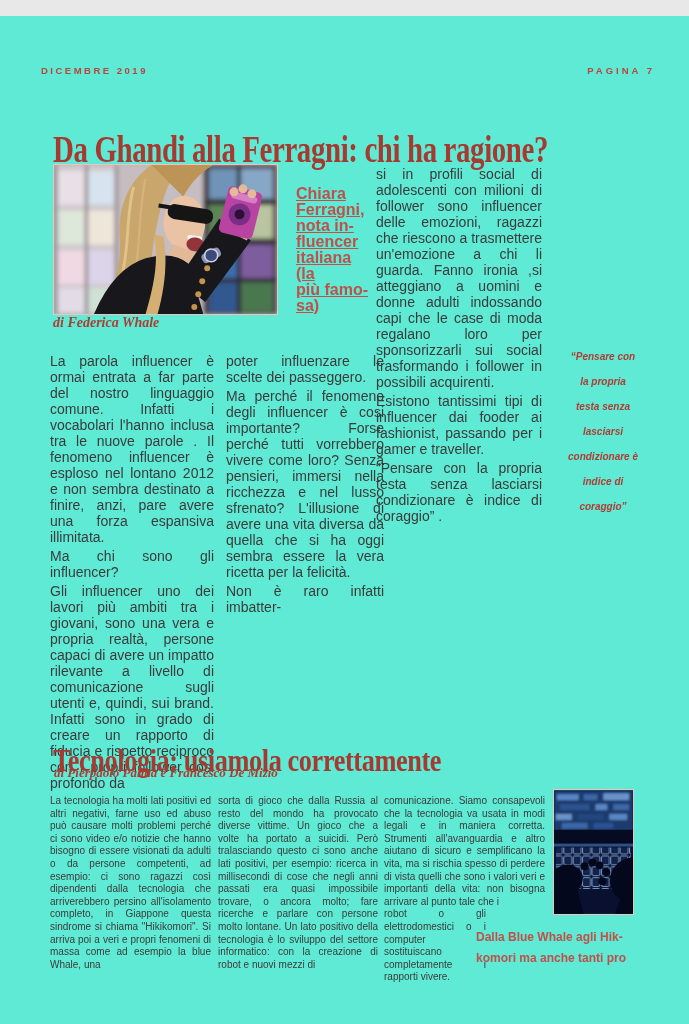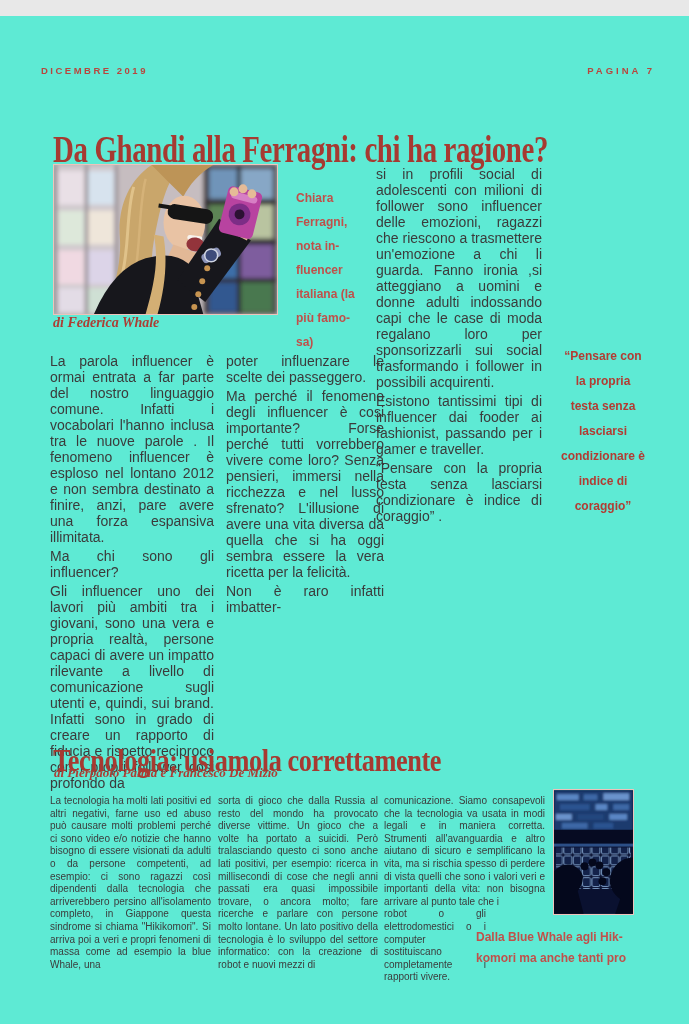--- a/index.html
+++ b/index.html
@@ -16,35 +16,35 @@
   .byline{position:absolute;color:#ad3d34;font-family:"Liberation Serif",serif;
         font-weight:bold;font-style:italic;}
   .byline.b1{left:53px;top:299px;font-size:14px;}
   .byline.b2{left:54px;top:749px;font-size:13px;}
   .photo-frame{position:absolute;border:1px solid #eec3ba;box-sizing:border-box;overflow:hidden;}
   .photo-frame.main{left:53px;top:148px;width:225px;height:151px;}
   .photo-frame.tech{left:553px;top:773px;width:81px;height:126px;}
   .photo-frame svg{display:block;}
   .caption{position:absolute;color:#c0504a;font-weight:bold;white-space:pre-line;
         font-family:"Liberation Sans",sans-serif;}
-  .caption.ferragni{left:296px;top:170px;width:76px;font-size:12px;line-height:24px;}
+  .caption.ferragni{left:296px;top:170px;width:76px;font-size:16px;line-height:16px;text-decoration:underline;}
   .caption.tech{left:476px;top:911px;width:175px;font-size:12px;line-height:21px;}
   .col{position:absolute;}
   .colA1{left:50px;top:337px;width:164px;}
   .colA2{left:226px;top:337px;width:158px;}
   .colA3{left:376px;top:150px;width:166px;}
   .colB1{left:50px;top:779px;width:161px;}
   .colB2{left:218px;top:779px;width:160px;}
   .colB3{left:384px;top:779px;width:161px;}
   .col p.para{margin:0 0 3px 0;text-align:justify;color:#3b3b3b;}
   .artA p.para{font-size:14px;line-height:16px;}
   .artB p.para{font-size:10px;line-height:12.6px;margin-bottom:0;}
   .colB3 .part2{width:102px;}
   .pull-quote{position:absolute;left:541px;top:328px;width:124px;text-align:center;
-        color:#b23c33;font-weight:bold;font-size:12px;line-height:25px;
+        color:#b23c33;font-weight:bold;font-style:italic;font-size:10px;line-height:25px;
         white-space:pre-line;font-family:"Liberation Sans",sans-serif;}
 </style>
 </head>
 <body>
 
 <div class="page">
 
   <div class="masthead date">DICEMBRE 2019</div>
   <div class="masthead pagenum">PAGINA 7</div>
 

